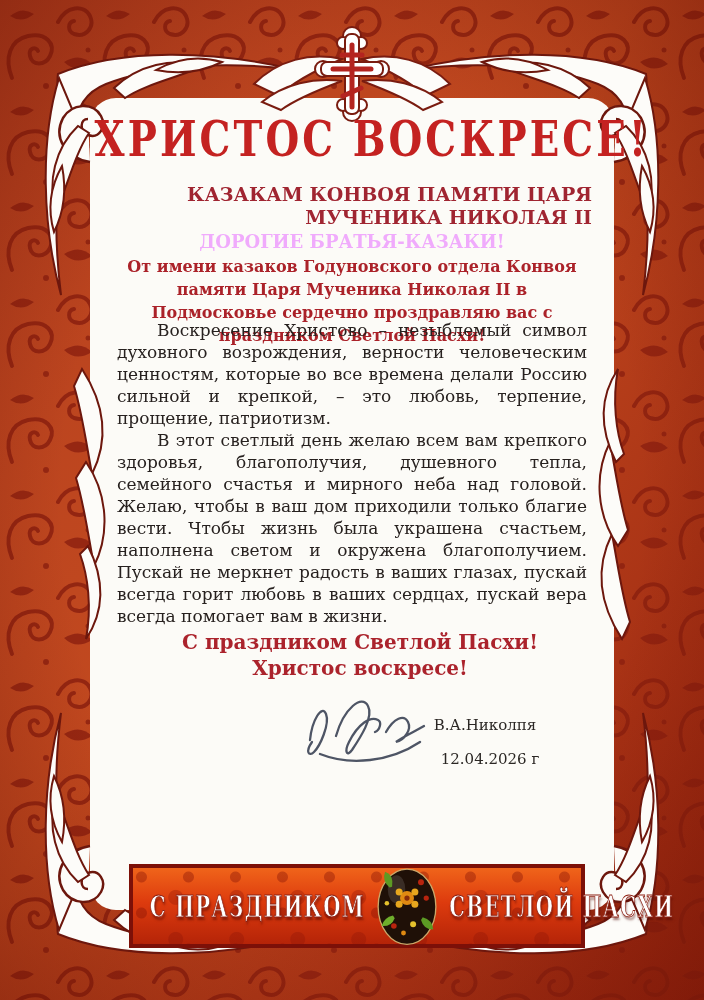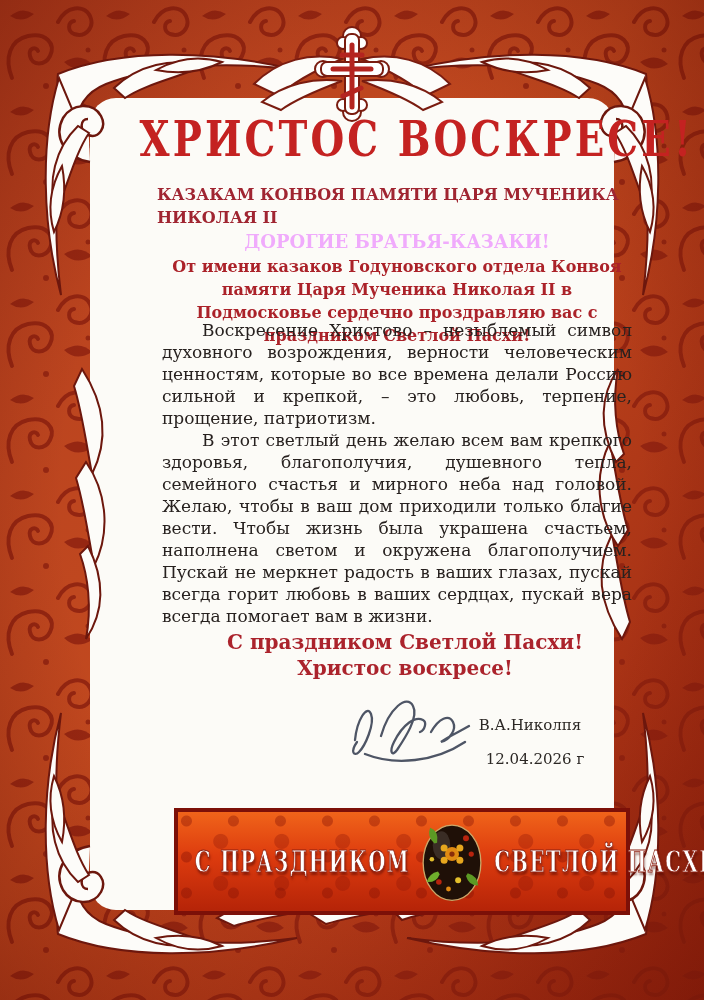--- a/index.html
+++ b/index.html
@@ -8,31 +8,31 @@
     font-family:"DejaVu Serif","Liberation Serif",serif;
     background:#a8311a;
   }
   .layer{position:absolute; inset:0;}
   svg{display:block;}
   .panel{
     position:absolute; left:90px; top:98px; width:524px; height:812px;
     background:#fcfbf7; border-radius:26px; z-index:1;
   }
   .frame-svg{position:absolute; inset:0; z-index:2; pointer-events:none;}
-  .content{position:absolute; inset:0; z-index:3;margin-left:45px;}
+  .content{position:absolute; inset:0; z-index:3;}
   .abs{position:absolute;}
   .title-wrap{left:100px; top:110px; width:504px; text-align:center;}
   .title{
     display:inline-block; font-weight:bold; font-size:38px; color:#c42221;
     letter-spacing:3px; transform:scale(1.02,1.28); transform-origin:center top;
     white-space:nowrap;
   }
   .addressee{
-    left:112px; top:183px; width:480px; text-align:left;
-    font-weight:bold; font-size:16px; line-height:23px; color:#a02531;
+    left:112px; top:183px; width:480px; text-align:right;
+    font-weight:bold; font-size:19px; line-height:23px; color:#a02531;
   }
   .salutation{
     left:112px; top:231px; width:480px; text-align:center;
     font-weight:bold; font-size:18px; color:#f0abfc;
   }
   .intro{
     left:114px; top:255px; width:476px; text-align:center;
     font-weight:bold; font-size:16px; line-height:23px; color:#ab2229;
   }
   .body-text{
@@ -51,21 +51,21 @@
   .sig-scribble{left:292px; top:690px;}
   .sig-name{
     left:415px; top:716px; width:140px; text-align:center;
     font-size:15px; color:#2b2724;
   }
   .sig-date{
     left:420px; top:750px; width:140px; text-align:center;
     font-size:15px; color:#2b2724;
   }
   .banner{
-    left:129px; top:808px; width:456px; height:107px; box-sizing:border-box;
+    left:129px; top:864px; width:456px; height:84px; box-sizing:border-box;
     border:4px solid #7c1008;
     background:
       radial-gradient(circle at 18% 25%, rgba(130,16,4,.38) 0 5px, rgba(0,0,0,0) 6px),
       radial-gradient(circle at 70% 70%, rgba(140,20,6,.33) 0 7px, rgba(0,0,0,0) 8px),
       linear-gradient(180deg,#f0641a 0%, #dd3b0e 45%, #b52408 100%);
     background-size:47px 36px, 61px 42px, 100% 100%;
     display:flex; align-items:center; justify-content:space-between;
     padding:0 10px;
   }
   .banner-text{

